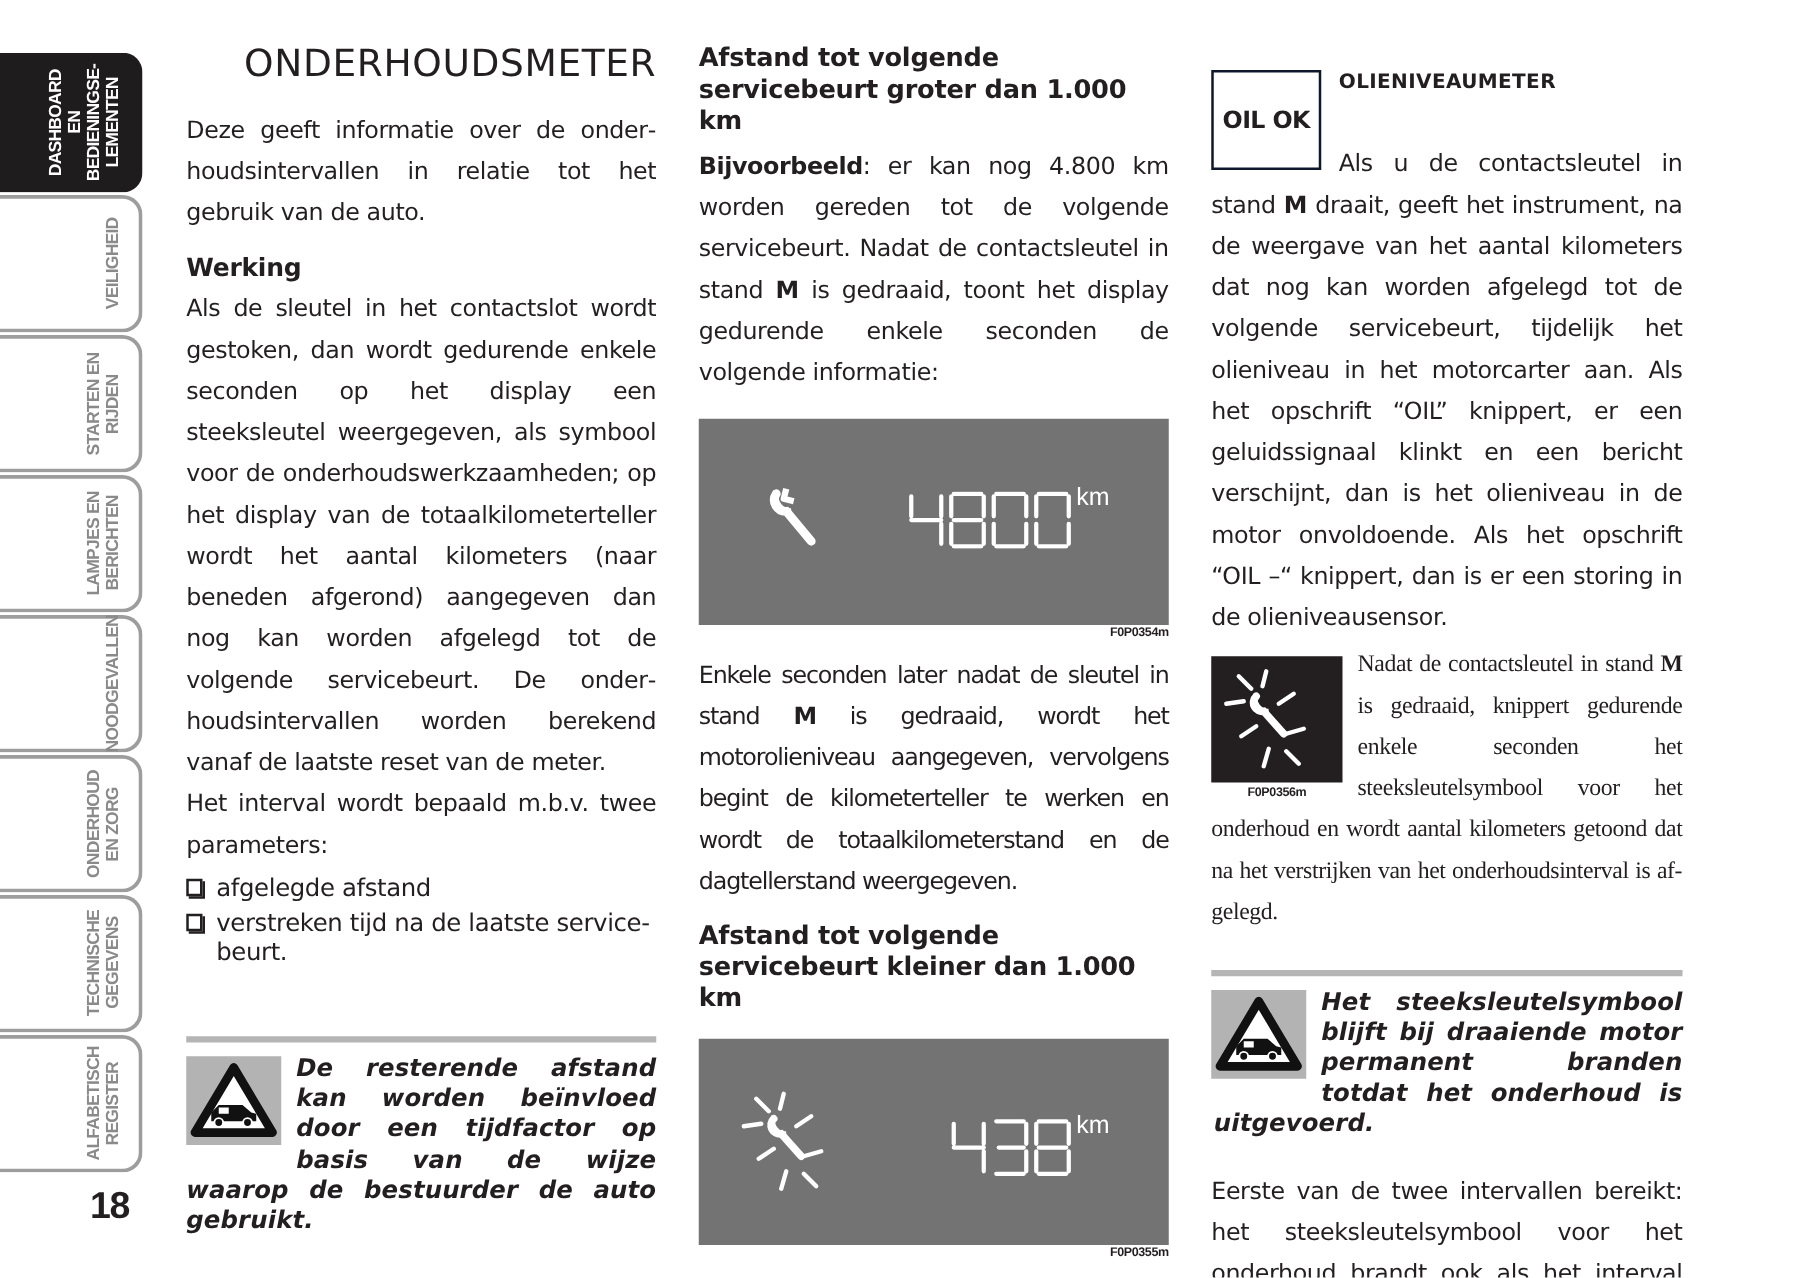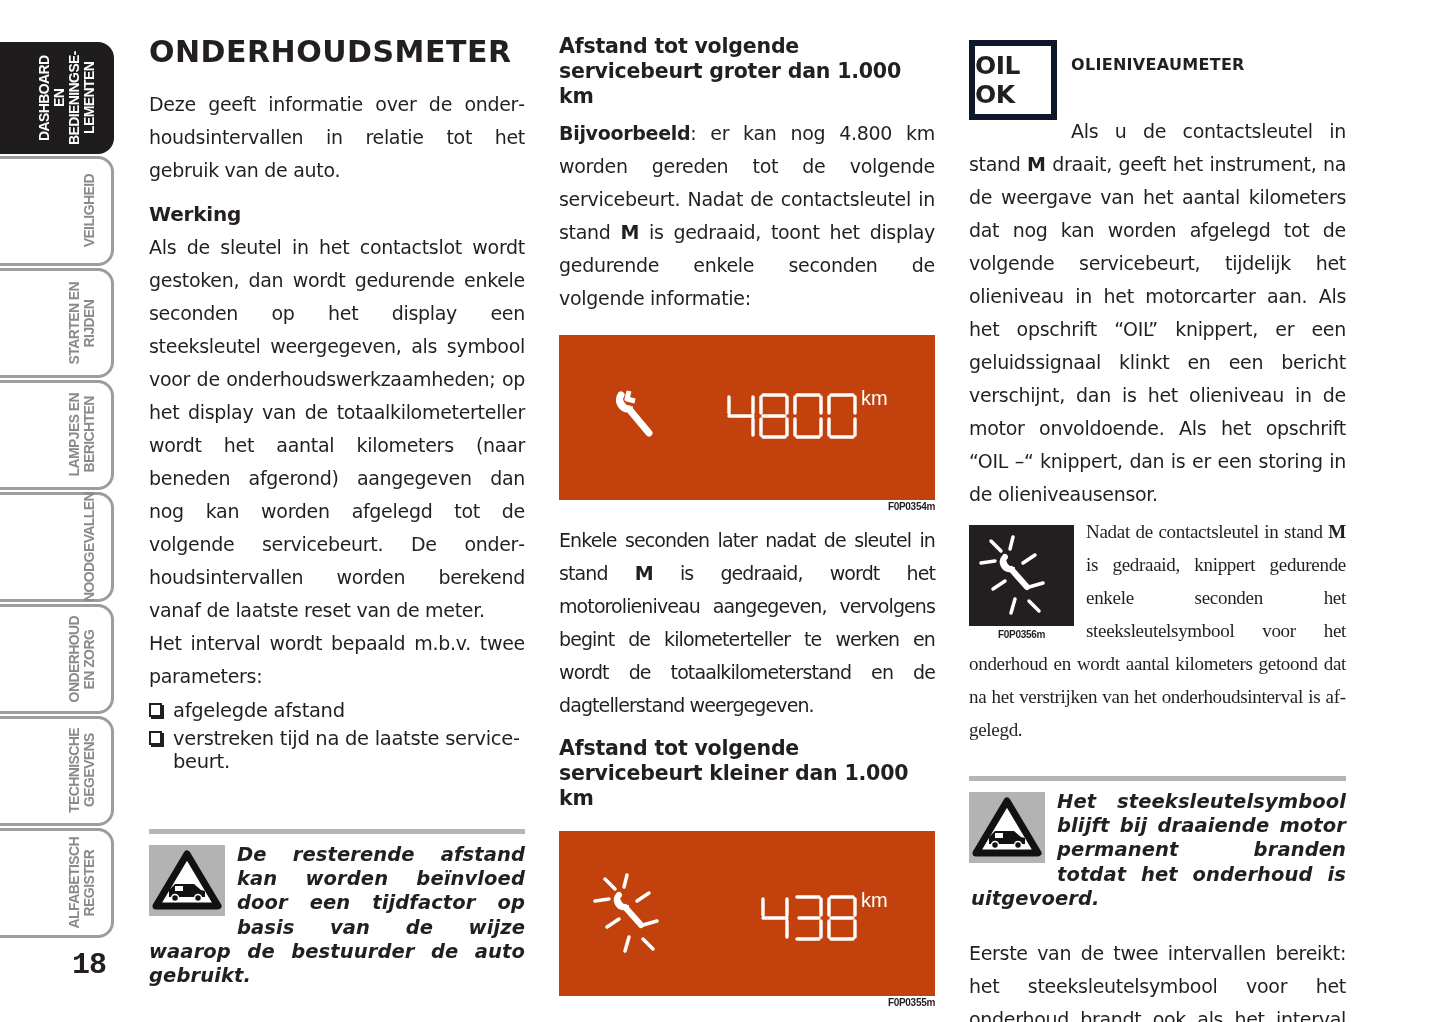--- a/index.html
+++ b/index.html
@@ -10,56 +10,56 @@
   .tabs { position: absolute; left: 0; top: 42px; width: 114px; }
   .tab { position: relative; height: 110px; box-sizing: border-box;
          border: 3px solid #9d9d9d; border-left: none; border-radius: 0 16px 16px 0;
          background: #ffffff; margin-bottom: 2px; display: flex; align-items: center; justify-content: flex-end; padding-right: 14px; cursor: pointer; }
   .tab.active { background: #1f1c1d; border-color: #1f1c1d; height: 112px; }
   .tab-label { writing-mode: vertical-rl; transform: rotate(180deg);
                font-family: "Liberation Sans", sans-serif; font-weight: bold; font-size: 14px;
                line-height: 15px; letter-spacing: -0.6px; color: #8a8a8a; text-align: center;
                white-space: pre-line; transform-origin: center; font-stretch: condensed; }
   .tab.active .tab-label { color: #ffffff; }
-  .page-number { position: absolute; left: 72px; top: 948px; font-family: Liberation Mono, monospace;
+  .page-number { position: absolute; left: 72px; top: 948px; font-family: Liberation Sans, sans-serif;
                  font-weight: bold; font-size: 30px; color: #231f20; letter-spacing: -1px; }
 
   
   .col { position: absolute; top: 34px; }
   .col1 { left: 149px; width: 376px; }
   .col2 { left: 559px; width: 376px; }
   .col3 { left: 969px; width: 377px; }
 
   p, h1, h2, h3 { margin: 0; }
   .body-text { font-size: 19px; line-height: 33px; text-align: justify; letter-spacing: -0.3px; hyphens: manual; }
   .body-text.tight { letter-spacing: -0.9px; }
-  h1.title { font-size: 30px; font-weight: bold; letter-spacing: 0.5px; margin-bottom: 18px; line-height: 36px; }
+  h1.title { font-size: 30px; font-weight: normal; letter-spacing: 0.5px; margin-bottom: 18px; line-height: 36px; text-align: right; }
   h2.sub { font-size: 20.5px; font-weight: bold; line-height: 25px; margin: 0 0 6px 0; letter-spacing: -0.2px; }
   h3.section { font-size: 20px; font-weight: bold; line-height: 26px; letter-spacing: -0.2px; }
   b.key { font-weight: bold; }
 
   .checklist { list-style: none; padding: 0; margin: 6px 0 0 0; }
   .checklist li { position: relative; padding-left: 24px; font-size: 19.5px; line-height: 23px; margin-bottom: 5px; letter-spacing: -0.3px; }
   .checkbox { position: absolute; left: 0; top: 4px; width: 13px; height: 14px; border: 2px solid #231f20; box-sizing: border-box;
               box-shadow: 2px 2px 0 #231f20; background: #fff; }
 
   
   .warn-rule { height: 5px; background: #b5b5b5; margin-bottom: 9px; }
   .warn { position: relative; }
   .warn-icon { float: left; width: 76px; height: 71px; background: #b3b3b3; margin: 2px 12px 4px 0; display: flex; align-items: center; justify-content: center; }
   .warn-text { font-size: 19.5px; line-height: 24.2px; font-weight: bold; font-style: italic; text-align: justify; letter-spacing: 0.1px; }
 
   
-  .lcd { width: 376px; height: 165px; background: #c2410c; position: relative; }
+  .lcd { width: 376px; height: 165px; background: #737373; position: relative; }
   .lcd-caption { font-family: "Liberation Sans", sans-serif; font-weight: bold; font-size: 10px; text-align: right; margin-top: 1px; letter-spacing: -0.3px; }
   .lcd-unit { position: absolute; color: #ffffff; font-family: "Liberation Sans", sans-serif; font-size: 20px; }
 
   
-  .oil-box { float: left; width: 88px; height: 80px; border: 6px solid #0f172a; box-sizing: border-box; margin: 6px 14px 0 0;
-             display: flex; align-items: center; justify-content: center; font-weight: bold; font-size: 25px; letter-spacing: -0.5px; }
+  .oil-box { float: left; width: 88px; height: 80px; border: 2px solid #0f172a; box-sizing: border-box; margin: 22px 14px 0 0;
+             display: flex; align-items: center; justify-content: center; font-weight: bold; font-size: 19px; letter-spacing: -0.5px; }
   .wrench-box { float: left; width: 105px; height: 101px; background: #231f20; margin: 14px 12px 0 0; position: relative; }
   .wrench-caption { position: absolute; left: 29px; bottom: -14px; font-family: "Liberation Sans", sans-serif; font-weight: bold; font-size: 10px; letter-spacing: -0.3px; }
   .clear { clear: both; }
 </style>
 </head>
 <body>
 
 <nav class="tabs">
   <div class="tab active">
       <span class="tab-label">DASHBOARD EN

